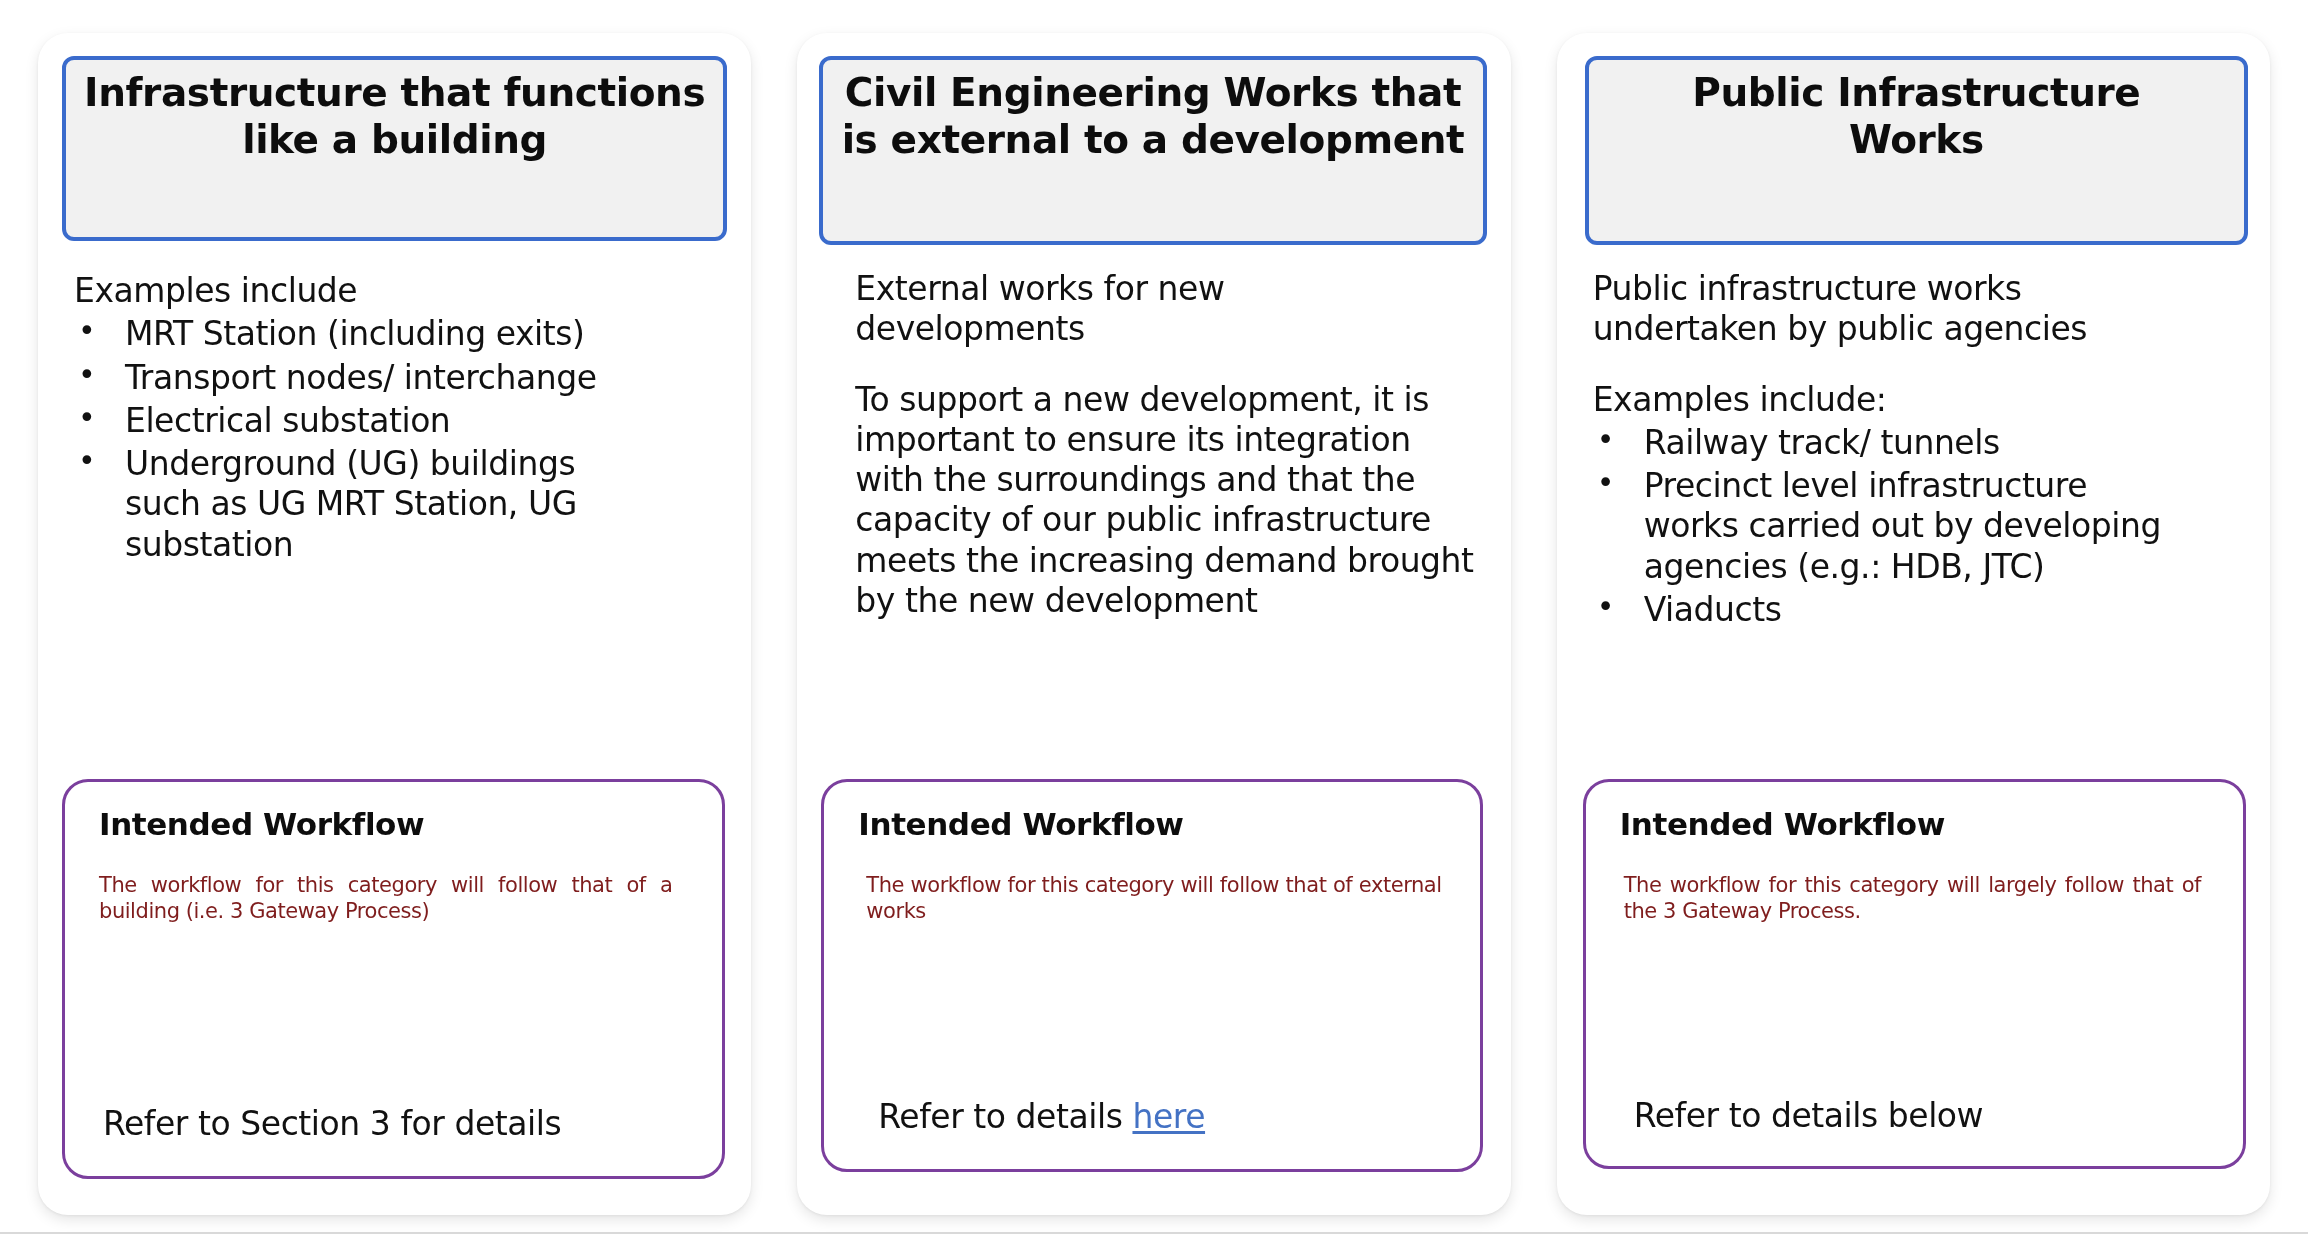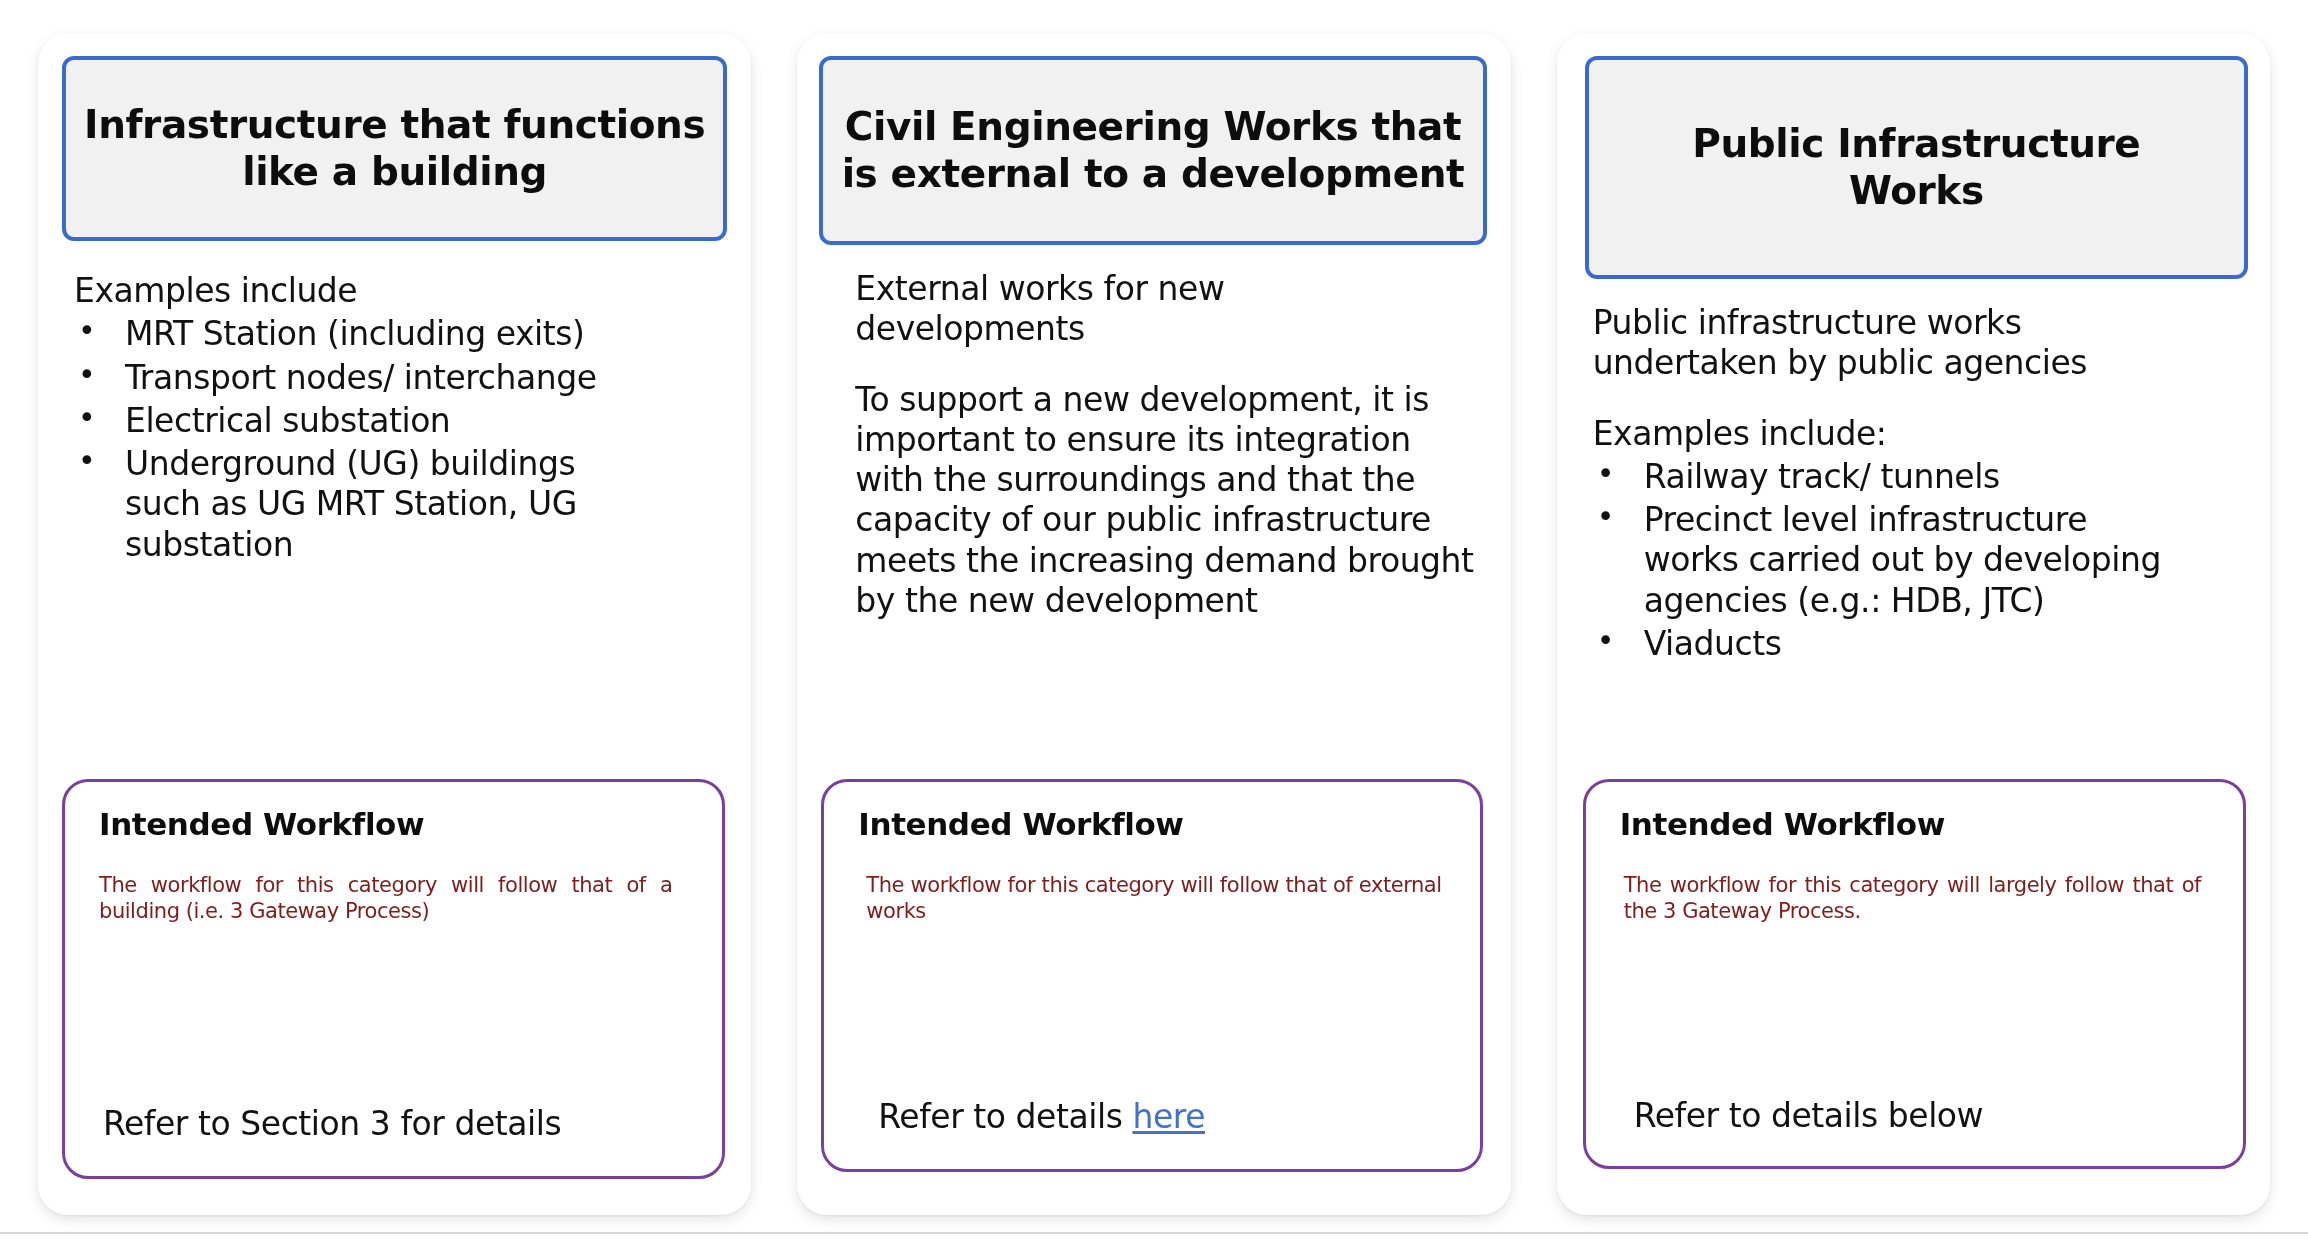--- a/index.html
+++ b/index.html
@@ -62,28 +62,27 @@
     flex-direction: column;
   }
 
   
   .header-box {
     border: 4px solid #3a6bcc;
     background: #f1f1f1;
     border-radius: 12px;
     box-sizing: border-box;
     display: flex;
-    align-items: center;
     justify-content: center;
     text-align: center;
     padding: 10px 14px;
   }
   .header-box.h1 { height: 185px; margin: 9px 2px 0 2px; }
   .header-box.h2 { height: 189px; margin: 9px 2px 0 0px; }
-  .header-box.h3 { height: 223px; margin: 9px 0px 0 6px; }
+  .header-box.h3 { height: 189px; margin: 9px 0px 0 6px; }
 
   .header-title {
     font-family: "DejaVu Sans", sans-serif;
     font-weight: bold;
     font-size: 39px;
     line-height: 1.20;
     color: #0d0d0d;
     letter-spacing: -0.4px;
     white-space: pre-line;
   }

